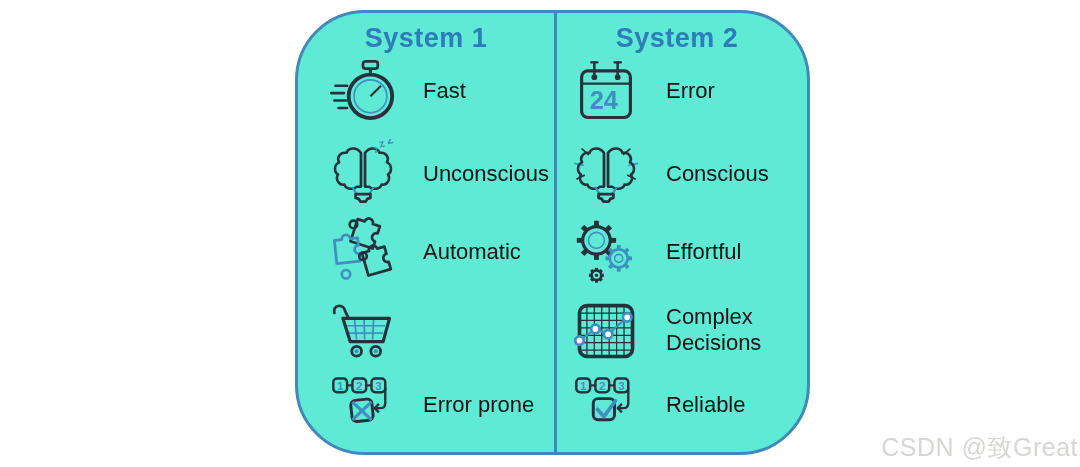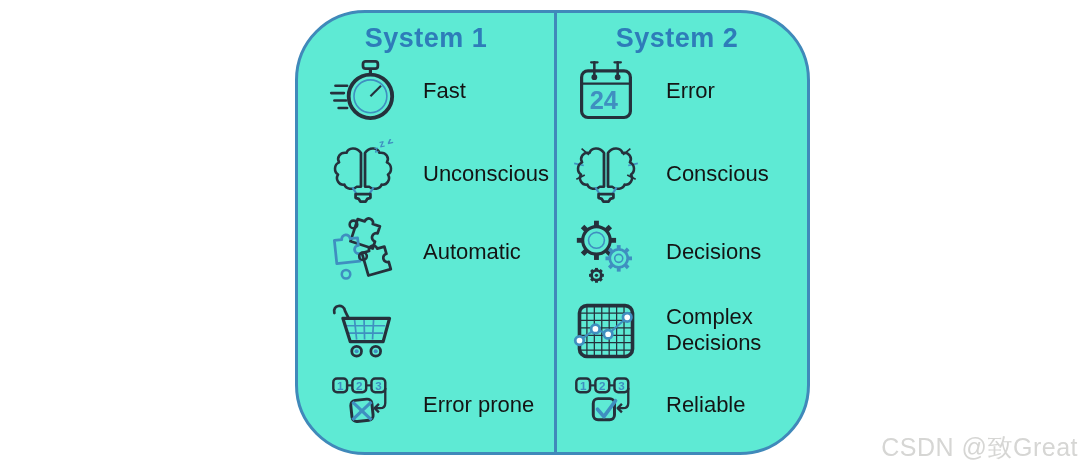--- a/index.html
+++ b/index.html
@@ -225,21 +225,21 @@
               <line x1="27.3" y1="58.3" x2="29" y2="60"></line>
             <line x1="24" y1="59.6" x2="24" y2="62"></line>
               <line x1="20.7" y1="58.3" x2="19" y2="60"></line>
             <line x1="19.4" y1="55" x2="17" y2="55"></line>
               <line x1="20.7" y1="51.7" x2="19" y2="50"></line>
             <line x1="24" y1="50.4" x2="24" y2="48"></line>
               <line x1="27.3" y1="51.7" x2="29" y2="50"></line>
           </g>
         </svg>
       </div>
-      <div class="row-label">Decisions</div>
+      <div class="row-label">Effortful</div>
     </div>
 
     <div class="row row-4">
       <div class="icon-box">
         <svg viewBox="0 0 66 66">
           <rect class="dk" x="8" y="10" width="50" height="48" rx="7" stroke-width="3.4"></rect>
           <g stroke="#25313c" stroke-width="1.2">
             <line x1="15" y1="10" x2="15" y2="58"></line>
               <line x1="22" y1="10" x2="22" y2="58"></line>
             <line x1="29" y1="10" x2="29" y2="58"></line>

